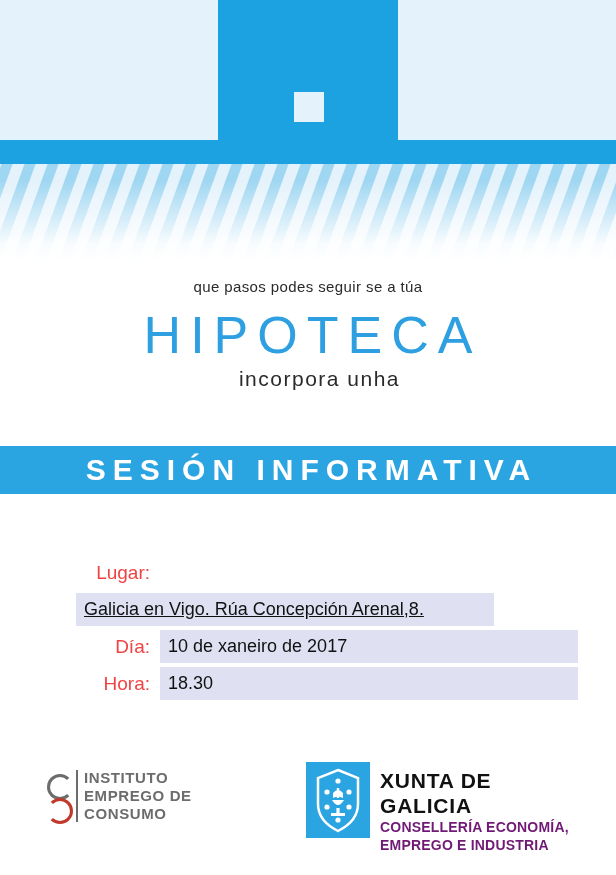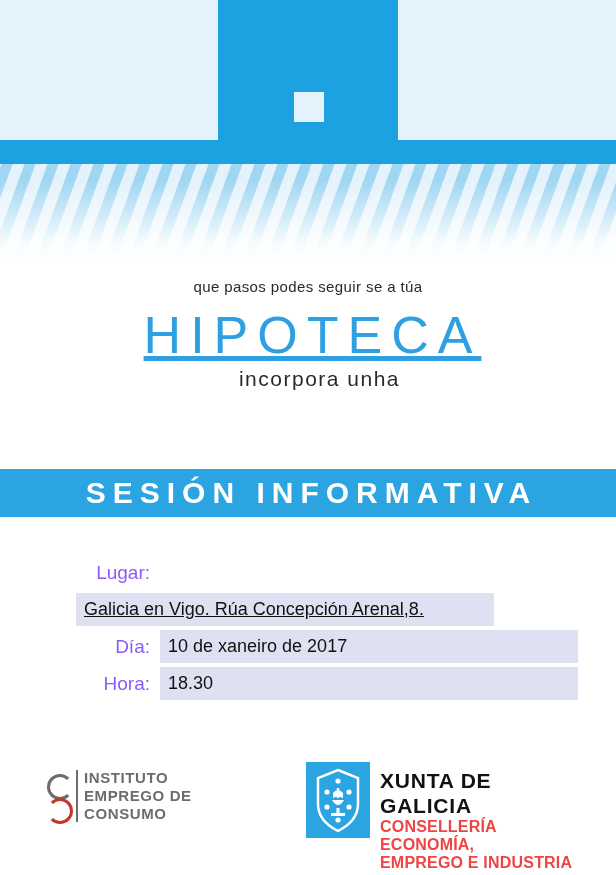--- a/index.html
+++ b/index.html
@@ -97,21 +97,20 @@
     line-height: 30px;
   }
   .line-2 {
     font-size: 52px;
     color: #2e9fe0;
     letter-spacing: 9px;
     line-height: 58px;
     font-weight: 400;
     margin-top: 4px;
     padding-left: 9px;
-    text-decoration: underline;
   }
   .line-3 {
     font-size: 21px;
     color: #2a2a2a;
     letter-spacing: 1.5px;
     line-height: 26px;
     margin-top: 2px;
     padding-left: 23px;
   }
   .line-4 {
@@ -120,21 +119,21 @@
     color: #111111;
     line-height: 48px;
     margin-top: 3px;
     letter-spacing: -0.5px;
   }
 
   
   .session-bar {
     position: absolute;
     left: 0;
-    top: 469px;
+    top: 446px;
     width: 616px;
     height: 48px;
     background: #2ba4e2;
     color: #ffffff;
     display: flex;
     align-items: center;
     justify-content: center;
   }
   .session-bar span {
     font-size: 30px;
@@ -154,21 +153,21 @@
     display: flex;
     align-items: flex-start;
     margin-bottom: 4px;
   }
   .det-label {
     width: 160px;
     text-align: right;
     padding-right: 10px;
     box-sizing: border-box;
     font-size: 19px;
-    color: #8b5cf6;
+    color: #ef4444;
     line-height: 33px;
   }
   .det-value {
     background: #dfe1f2;
     width: 418px;
     box-sizing: border-box;
     padding: 0 8px;
     font-size: 18px;
     color: #111111;
     line-height: 33px;
@@ -267,23 +266,23 @@
     top: 6px;
   }
   .xunta-title {
     font-size: 21px;
     font-weight: bold;
     letter-spacing: 0.8px;
     color: #111111;
     line-height: 25px;
   }
   .xunta-sub {
-    font-size: 16px;
-    font-weight: bold;
-    color: #ef4444;
+    font-size: 14px;
+    font-weight: bold;
+    color: #701a75;
     line-height: 18px;
     letter-spacing: 0.2px;
   }
 </style>
 </head>
 <body>
 
 <div class="poster">
 
   <div class="hero">

